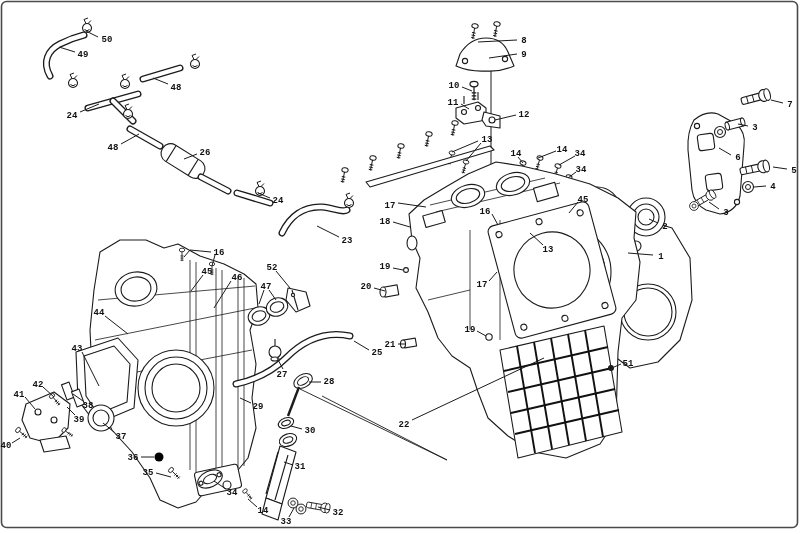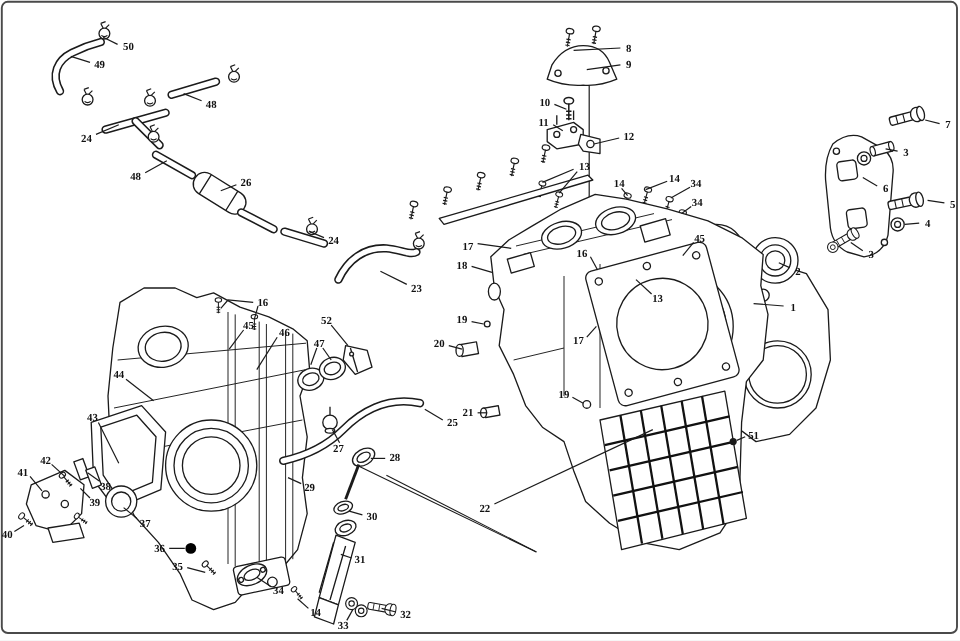--- a/index.html
+++ b/index.html
@@ -1,17 +1,17 @@
 <!DOCTYPE html>
 <html><head>
 <meta charset="utf-8">
 <style>
   html,body{margin:0;padding:0;background:#e8e8e8;}
   #stage{position:relative;width:800px;height:534px;background:#ffffff;overflow:hidden;
-         font-family:Liberation Serif, serif;}
+         font-family:Liberation Mono, monospace;}
   svg{display:block}
   .part path,.part rect,.part ellipse,.part circle,.part polygon{
     fill:#ffffff;stroke:#1b1b1b;stroke-width:1.1;stroke-linejoin:round;}
   .ln path,.ln line,.ln polyline{fill:none;stroke:#1b1b1b;stroke-width:1;}
   .thin path,.thin line{stroke-width:.8;}
   .tube-outer{fill:none;stroke:#1b1b1b;stroke-width:7;stroke-linecap:round;}
   .tube-inner{fill:none;stroke:#ffffff;stroke-width:4.4;stroke-linecap:round;}
   .grid line{stroke:#111;stroke-width:1.9;}
   .callout-text{font-size:9px;font-weight:bold;fill:#111;}
 </style>

